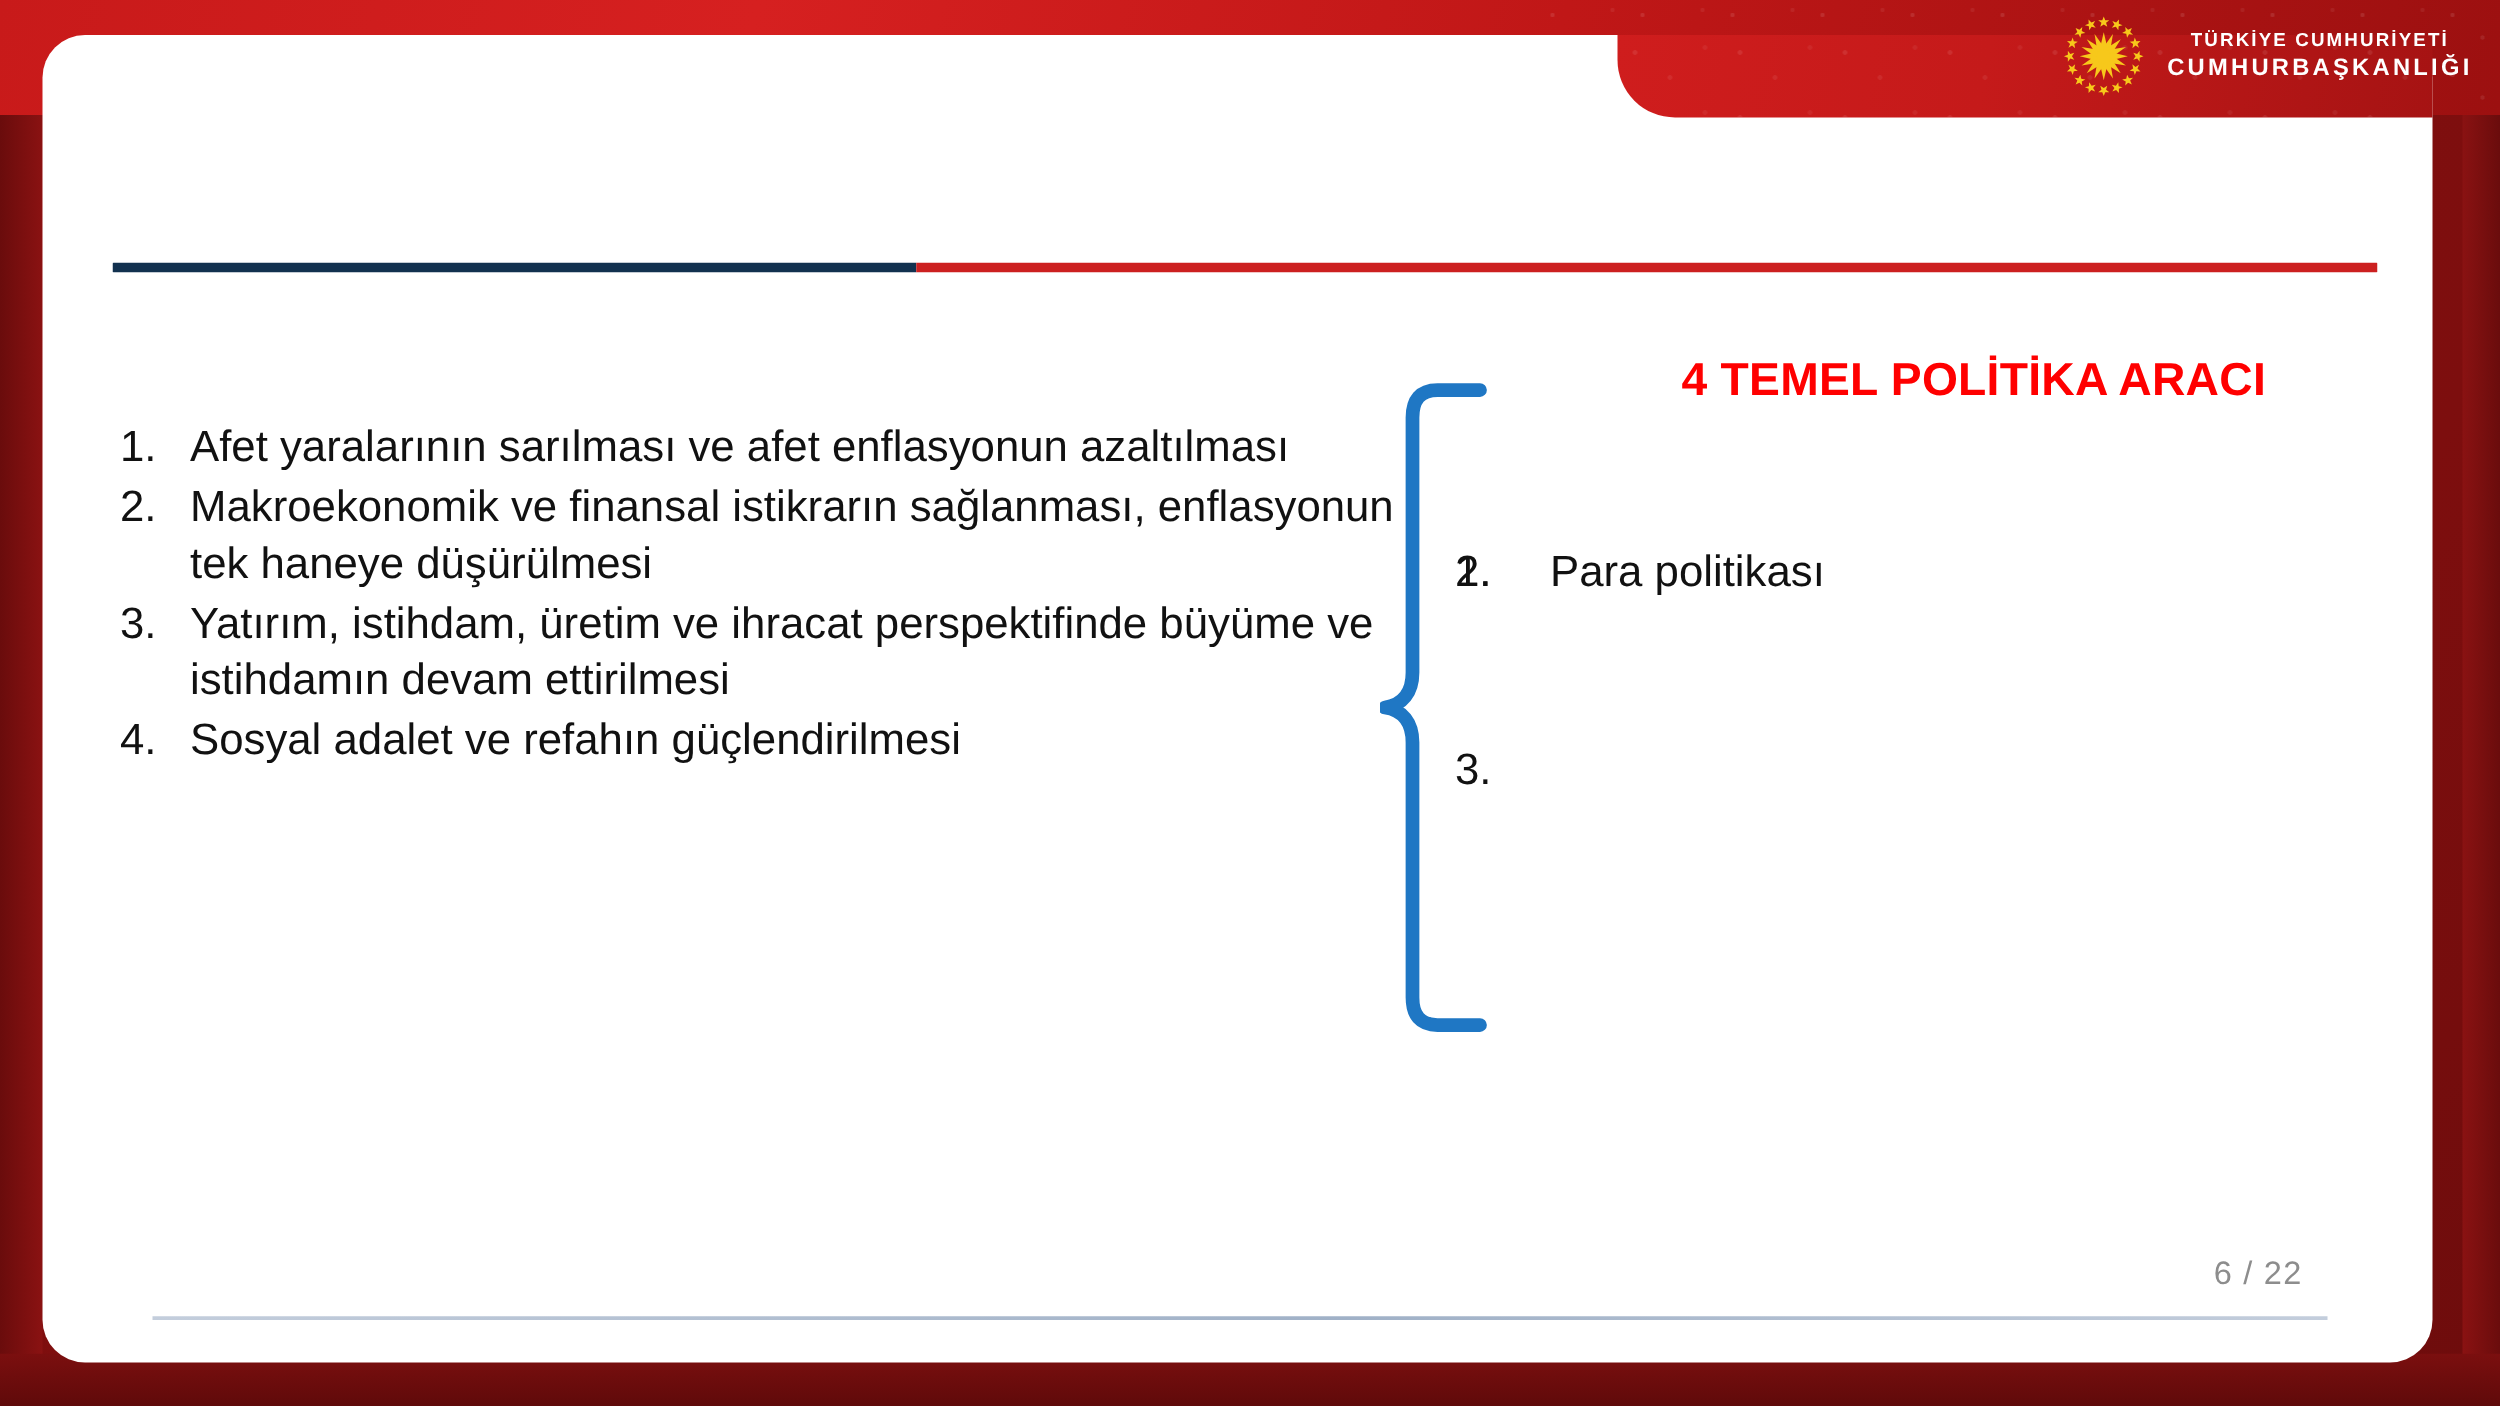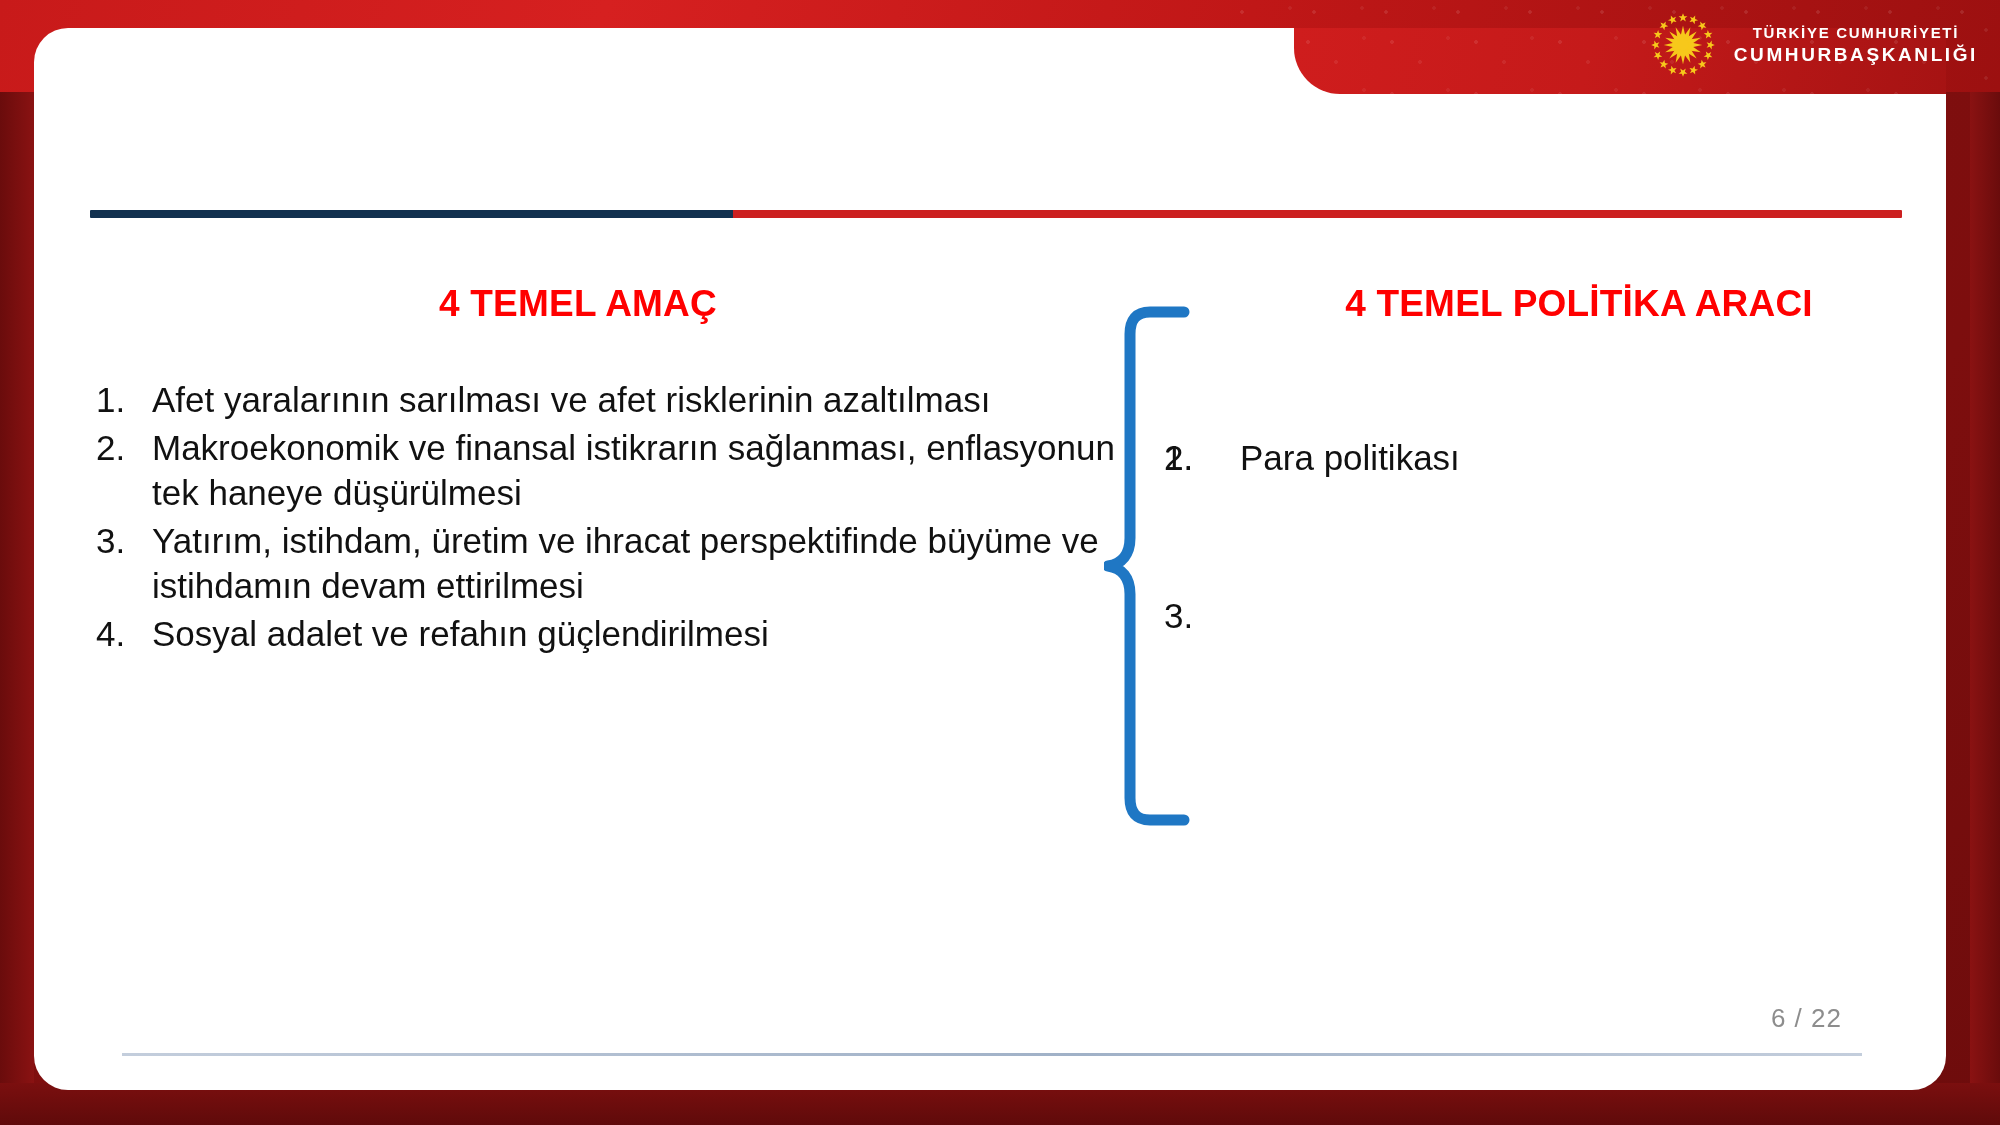--- a/index.html
+++ b/index.html
@@ -174,25 +174,24 @@
     <div class="notch">
       <div class="notch-pattern"></div>
     </div>
 
     <div class="title-rule">
       <div class="rule-navy"></div>
       <div class="rule-red"></div>
     </div>
 
     <div class="col-left">
-      <div class="col-head left">4 TEMEL AMAÇ</div>
       <ul class="list-left">
         <li>
           <span class="num">1.</span>
-          <span class="txt">Afet yaralarının sarılması ve afet risklerinin azaltılması</span>
+          <span class="txt">Afet yaralarının sarılması ve afet enflasyonun azaltılması</span>
         </li>
         <li>
           <span class="num">2.</span>
           <span class="txt">Makroekonomik ve finansal istikrarın sağlanması, enflasyonun tek haneye düşürülmesi</span>
         </li>
         <li>
           <span class="num">3.</span>
           <span class="txt">Yatırım, istihdam, üretim ve ihracat perspektifinde büyüme ve istihdamın devam ettirilmesi</span>
         </li>
         <li>

